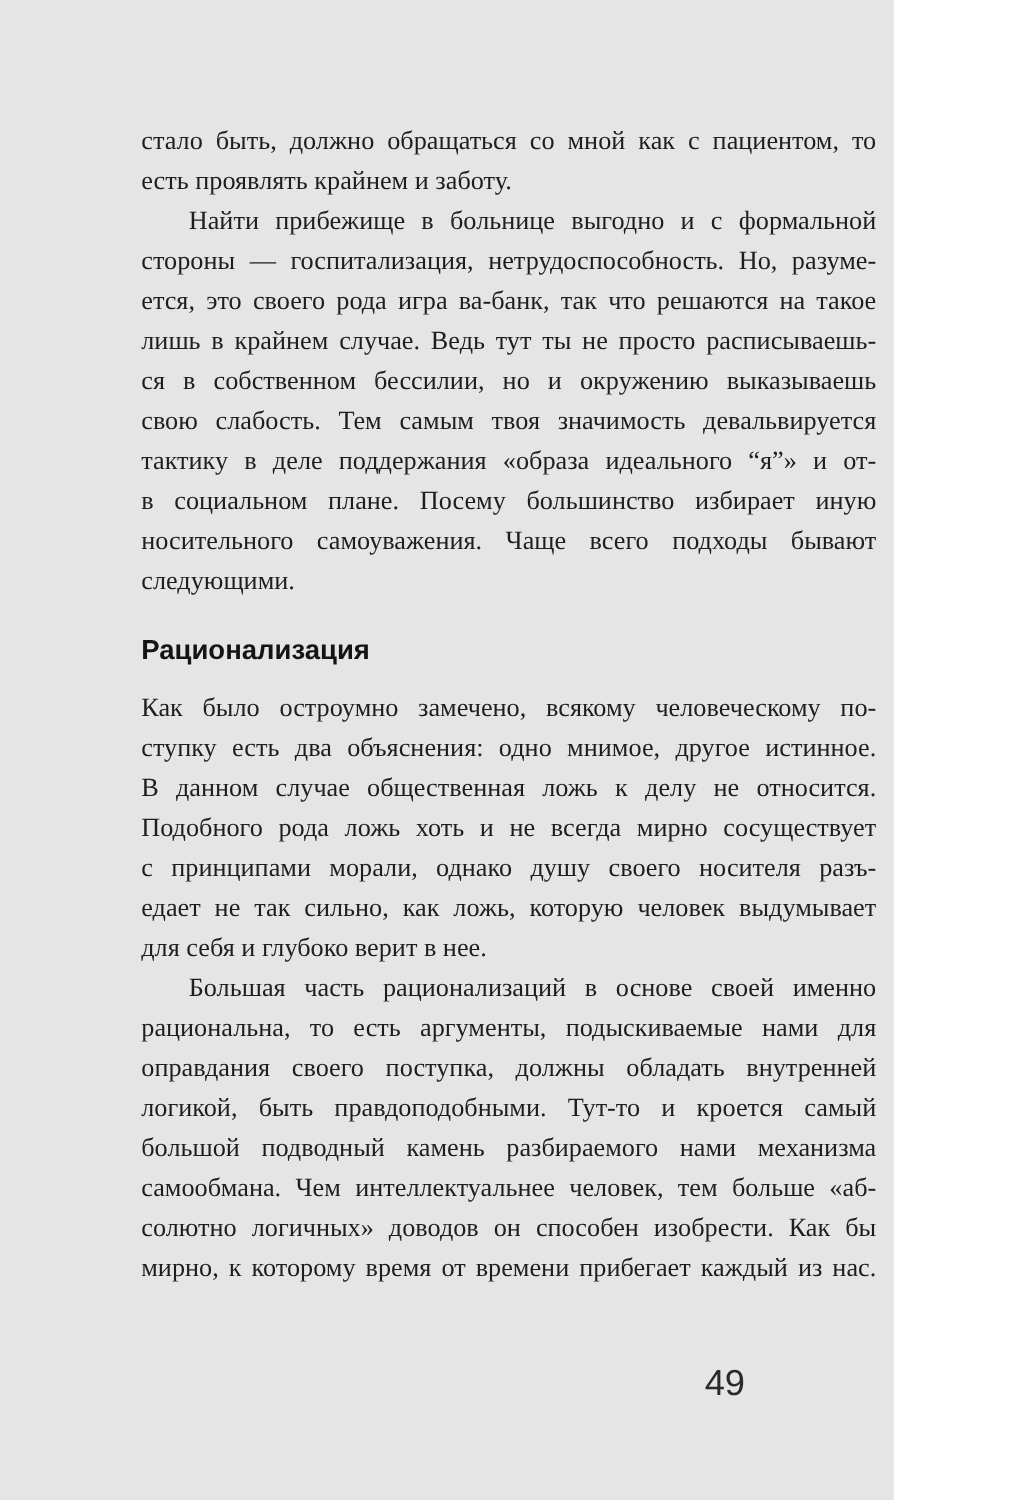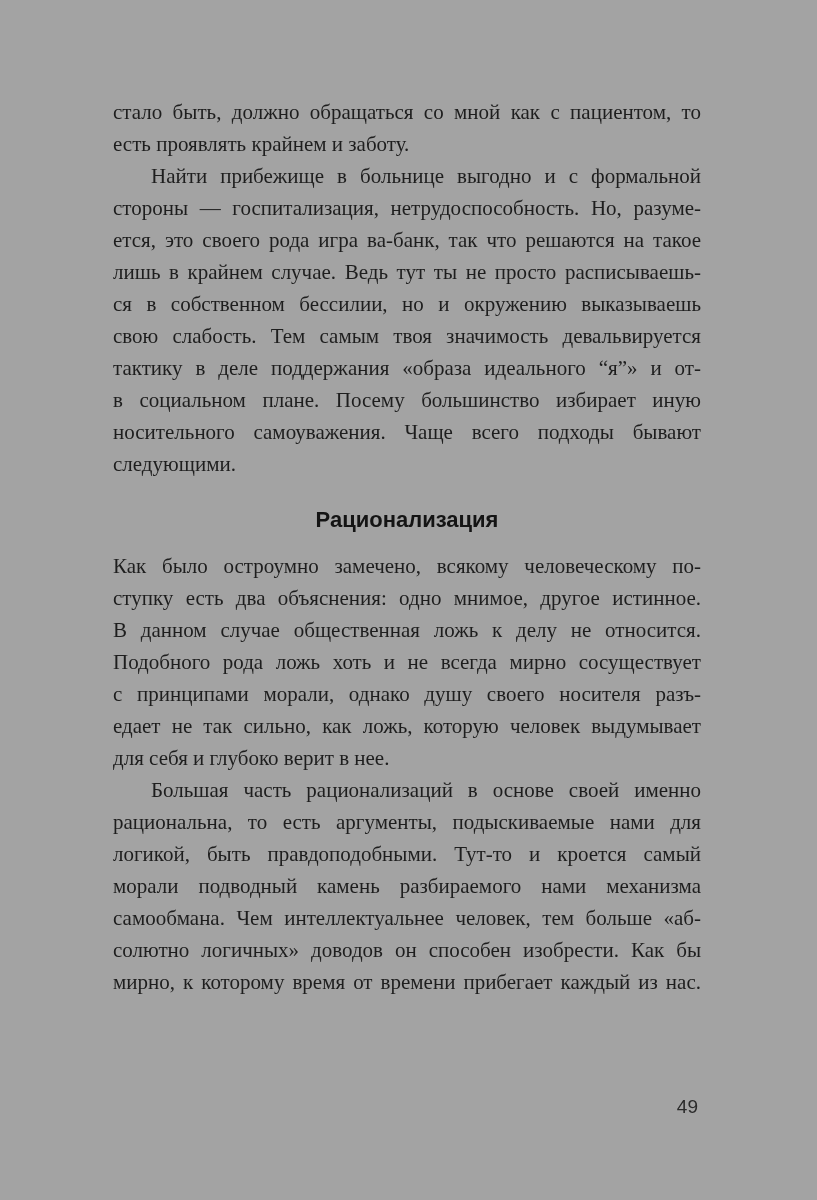--- a/index.html
+++ b/index.html
@@ -7,23 +7,23 @@
     padding: 0;
     background: #ffffff;
   }
   body {
     width: 817px;
     height: 1200px;
     font-family: "Liberation Serif", serif;
   }
   .page {
     position: relative;
-    width: 817px;
+    width: 715px;
     height: 1200px;
-    background: #a3a3a3;
+    background: #e5e5e5;
     overflow: hidden;
   }
   .text-column {
     position: absolute;
     left: 113px;
     top: 96px;
     width: 588px;
   }
   .paragraph {
     margin: 0;
@@ -41,29 +41,29 @@
   }
   .line.indent {
     text-indent: 38px;
   }
   .heading {
     font-family: "Liberation Sans", sans-serif;
     font-weight: 700;
     font-size: 22px;
     line-height: 32px;
     color: #141414;
-    text-align: center;
+    text-align: left;
     margin: 24px 0 14px 0;
   }
   .page-number {
     position: absolute;
     top: 1094px;
     right: 119px;
     font-family: "Liberation Sans", sans-serif;
-    font-size: 19px;
+    font-size: 29px;
     line-height: 26px;
     color: #2a2a2a;
   }
 </style>
 </head>
 <body>
 
 <div class="page">
   <div class="text-column">
     <div class="paragraph">
@@ -88,21 +88,22 @@
         <div class="line">ступку есть два объяснения: одно мнимое, другое истинное.</div>
         <div class="line">В данном случае общественная ложь к делу не относится.</div>
         <div class="line">Подобного рода ложь хоть и не всегда мирно сосуществует</div>
         <div class="line">с принципами морали, однако душу своего носителя разъ-</div>
         <div class="line">едает не так сильно, как ложь, которую человек выдумывает</div>
         <div class="line last">для себя и глубоко верит в нее.</div>
       </div>
     <div class="paragraph">
         <div class="line indent">Большая часть рационализаций в основе своей именно</div>
         <div class="line">рациональна, то есть аргументы, подыскиваемые нами для</div>
+        <div class="line">оправдания своего поступка, должны обладать внутренней</div>
         <div class="line">логикой, быть правдоподобными. Тут-то и кроется самый</div>
-        <div class="line">морали подводный камень разбираемого нами механизма</div>
+        <div class="line">большой подводный камень разбираемого нами механизма</div>
         <div class="line">самообмана. Чем интеллектуальнее человек, тем больше «аб-</div>
         <div class="line">солютно логичных» доводов он способен изобрести. Как бы</div>
         <div class="line">мирно, к которому время от времени прибегает каждый из нас.</div>
       </div>
   </div>
   <div class="page-number">49</div>
 </div>
 
 </body></html>

